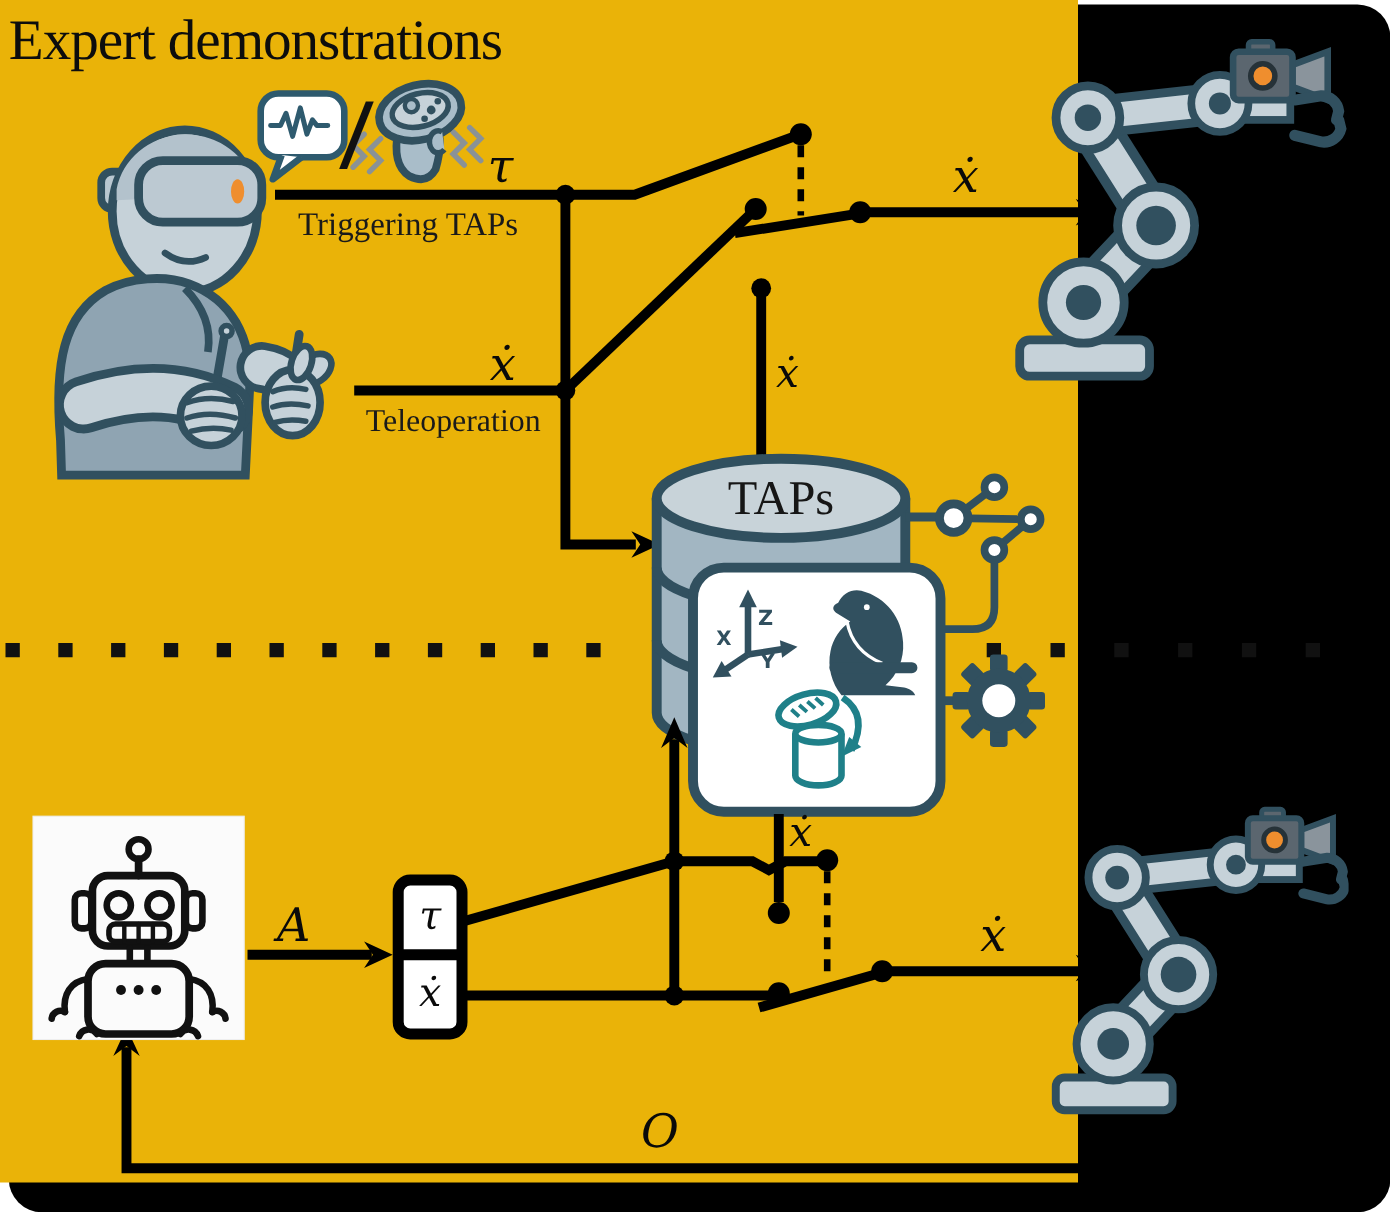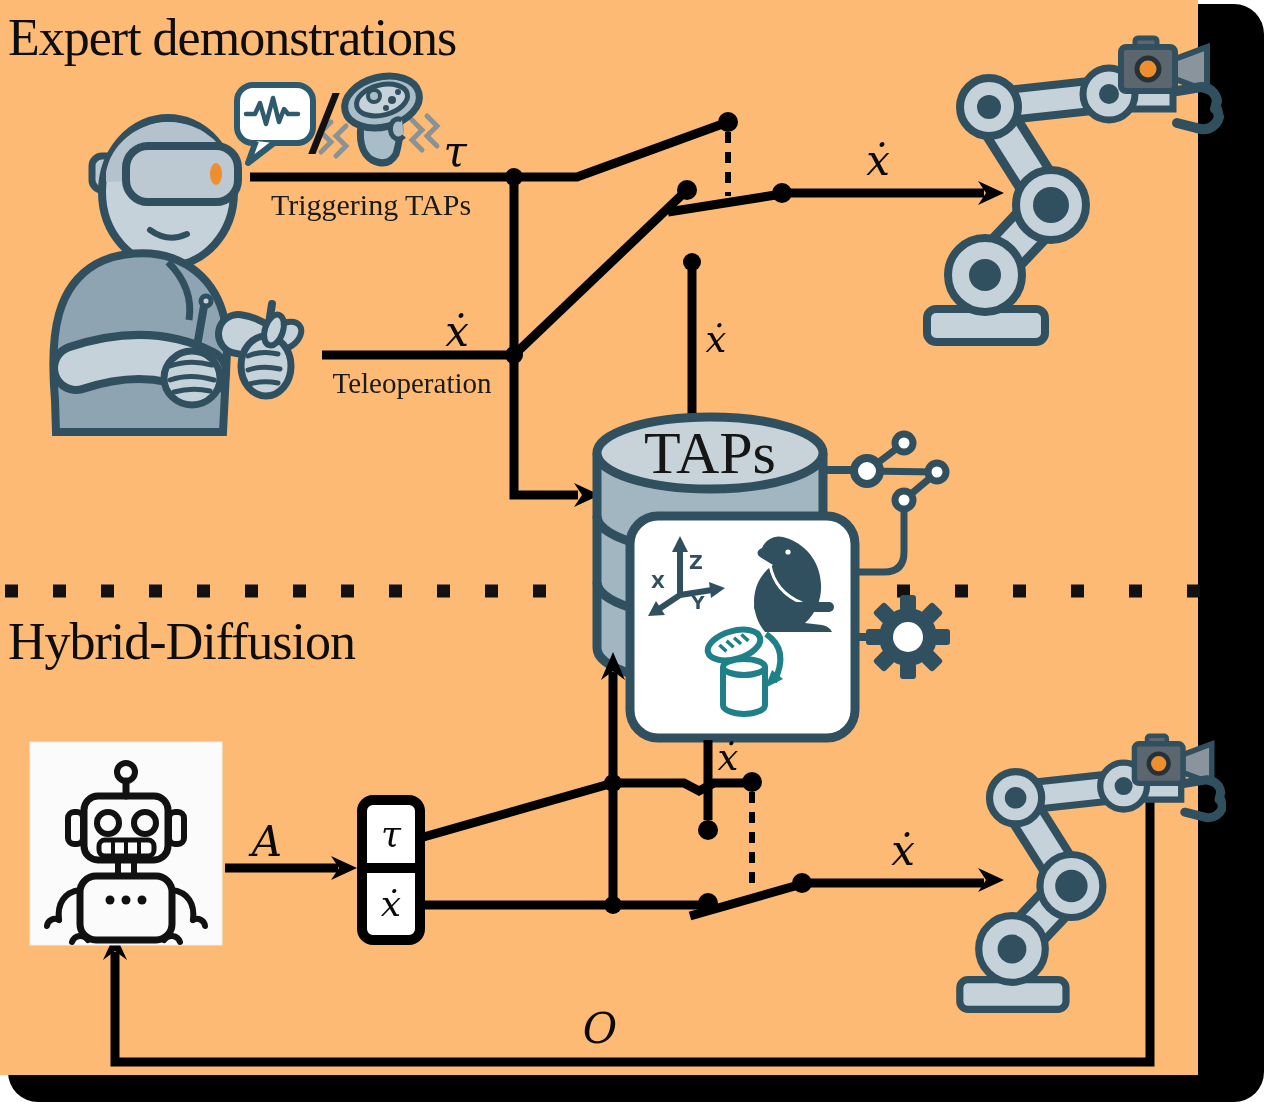--- a/index.html
+++ b/index.html
@@ -1,28 +1,28 @@
 <!DOCTYPE html>
 <html><head>
 <meta charset="utf-8">
 <style>
   html,body{margin:0;padding:0;background:#fff;}
   #stage{position:relative;width:1264px;height:1102px;overflow:hidden;background:#fff;
          font-family:"Liberation Serif","DejaVu Serif",serif;}
   #shadow{position:absolute;left:8px;top:4px;right:0;bottom:0;background:#000;border-radius:30px;}
-  #card{position:absolute;left:0;top:0;width:1198px;height:1075px;background:#fdba74;}
+  #card{position:absolute;left:0;top:0;width:980px;height:1075px;background:#eab308;}
   #diagram{position:absolute;left:0;top:0;}
   .ovl{position:absolute;color:#111;white-space:nowrap;}
   .ctr{transform:translate(-50%,-50%);}
   .title{font-size:52px;letter-spacing:-1px;color:#0d0d0d;}
   .caption{font-size:30px;color:#1a1a1a;}
   .math{font-family:"DejaVu Serif",serif;font-style:italic;font-size:42px;color:#0a0a0a;}
   .math.small{font-size:37px;}
   .slash{font-size:92px;font-weight:bold;transform:translate(-50%,-50%) scaleX(1.15);}
-  .dbtitle{font-size:60px;color:#161616;}
+  .dbtitle{font-size:44px;color:#161616;}
   .cell{font-family:"DejaVu Serif",serif;font-style:italic;font-size:36px;color:#0a0a0a;}
 </style>
 </head>
 <body>
 
 <div id="stage">
   <div id="shadow"></div>
   <div id="card">
 
   <svg id="diagram" width="1226" height="1075" viewBox="0 0 1226 1075">
@@ -256,21 +256,20 @@
       <ellipse cx="382" cy="100" rx="26" ry="15" transform="rotate(-14,382,100)" fill="#c6d2d9" stroke="#31505f" stroke-width="5"></ellipse>
       <circle cx="374" cy="96" r="6" fill="#a9bdc9" stroke="#31505f" stroke-width="4"></circle>
       <circle cx="392" cy="100" r="4" fill="#31505f"></circle>
       <circle cx="398" cy="92" r="3" fill="#31505f"></circle>
       <circle cx="386" cy="108" r="3" fill="#31505f"></circle>
       <path d="M402,120 a8,10 0 1 0 2,16" fill="#a9bdc9" stroke="#31505f" stroke-width="5"></path>
     </g>
   </svg>
 
   <div class="ovl title" style="left:8px;top:8px;">Expert demonstrations</div>
-  <div class="ovl title" style="left:8px;top:612px;">Hybrid-Diffusion</div>
 
   <div class="ovl slash" style="left:324px;top:122px;">/</div>
 
   <div class="ovl math ctr" style="left:455px;top:151px;">τ</div>
   <div class="ovl caption ctr" style="left:371px;top:205px;">Triggering TAPs</div>
   <div class="ovl math ctr" style="left:457px;top:331px;">ẋ</div>
   <div class="ovl caption ctr" style="left:412px;top:383px;font-size:29px;font-family:Liberation Serif, serif;">Teleoperation</div>
   <div class="ovl math small ctr" style="left:716px;top:339px;">ẋ</div>
   <div class="ovl math ctr" style="left:878px;top:160px;">ẋ</div>
 

